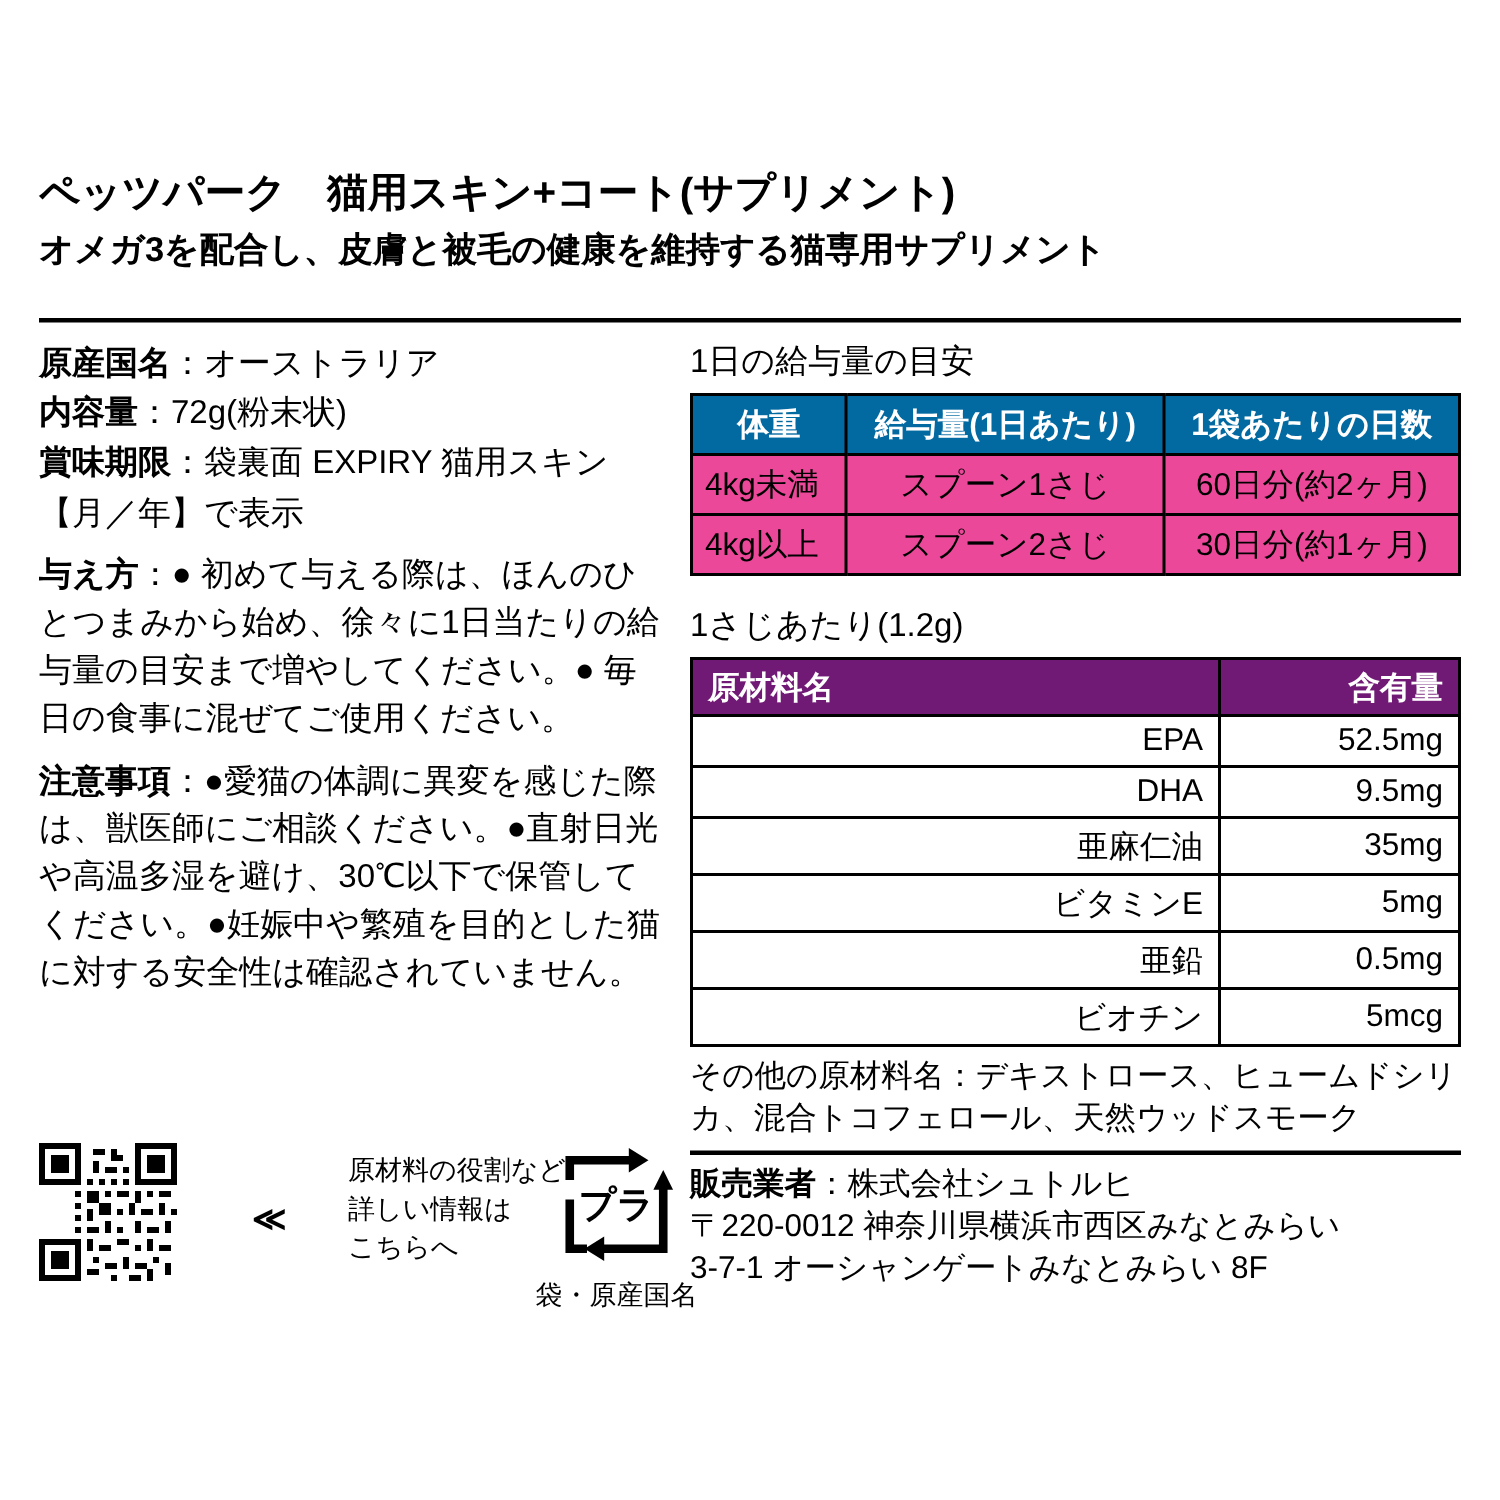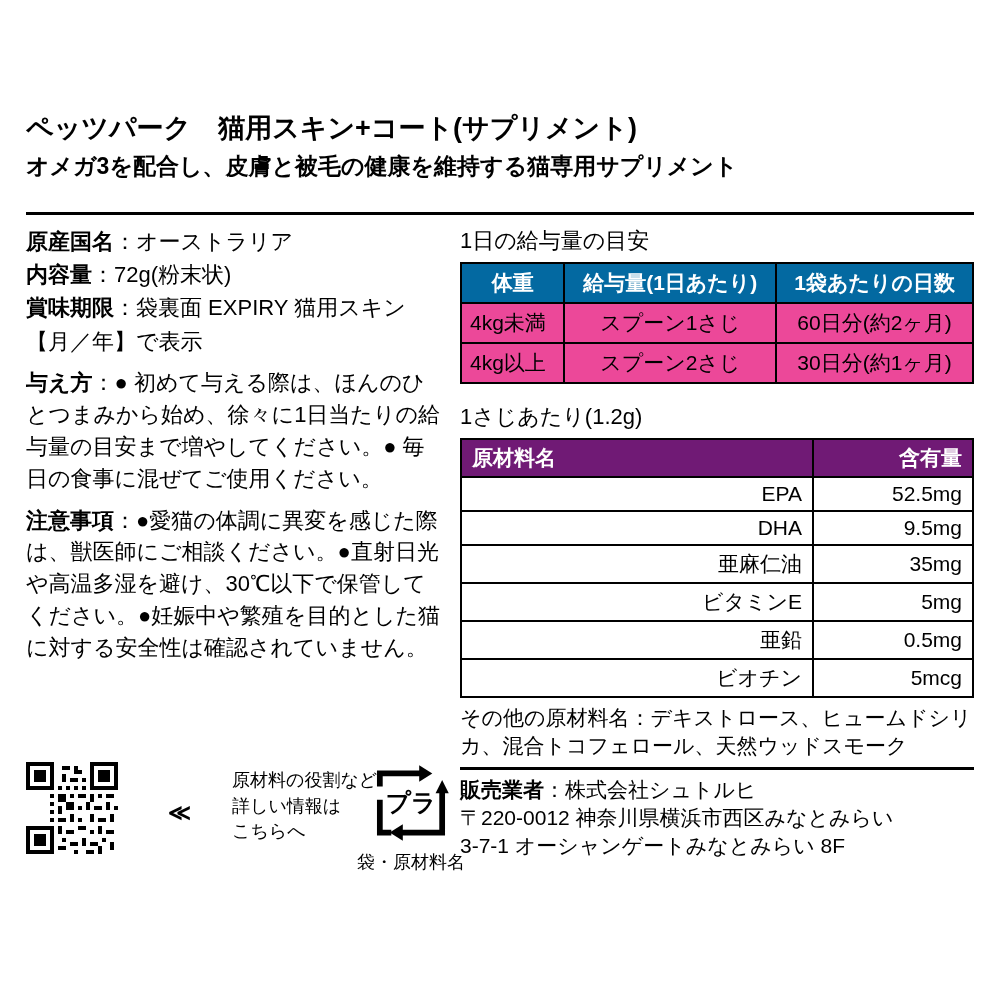--- a/index.html
+++ b/index.html
@@ -399,17 +399,17 @@
           <path d="M88 30 L88 86 L38 86"></path>
           <path d="M12 46 L12 86 L26 86"></path>
         </g>
         <g fill="#000">
           <polygon points="60,4 60,24 76,14"></polygon>
           <polygon points="40,76 40,96 24,86"></polygon>
           <polygon points="88,22 80,38 96,38"></polygon>
         </g>
         <text x="50" y="60" text-anchor="middle" font-family="'Liberation Sans', sans-serif" font-size="30" font-weight="bold" fill="#000">プラ</text>
       </svg>
-      <div class="plamark-caption">袋・原材料名</div>
+      <div class="plamark-caption">袋・原産国名</div>
     </div>
   </div>
 
 </div>
 
 </body></html>

